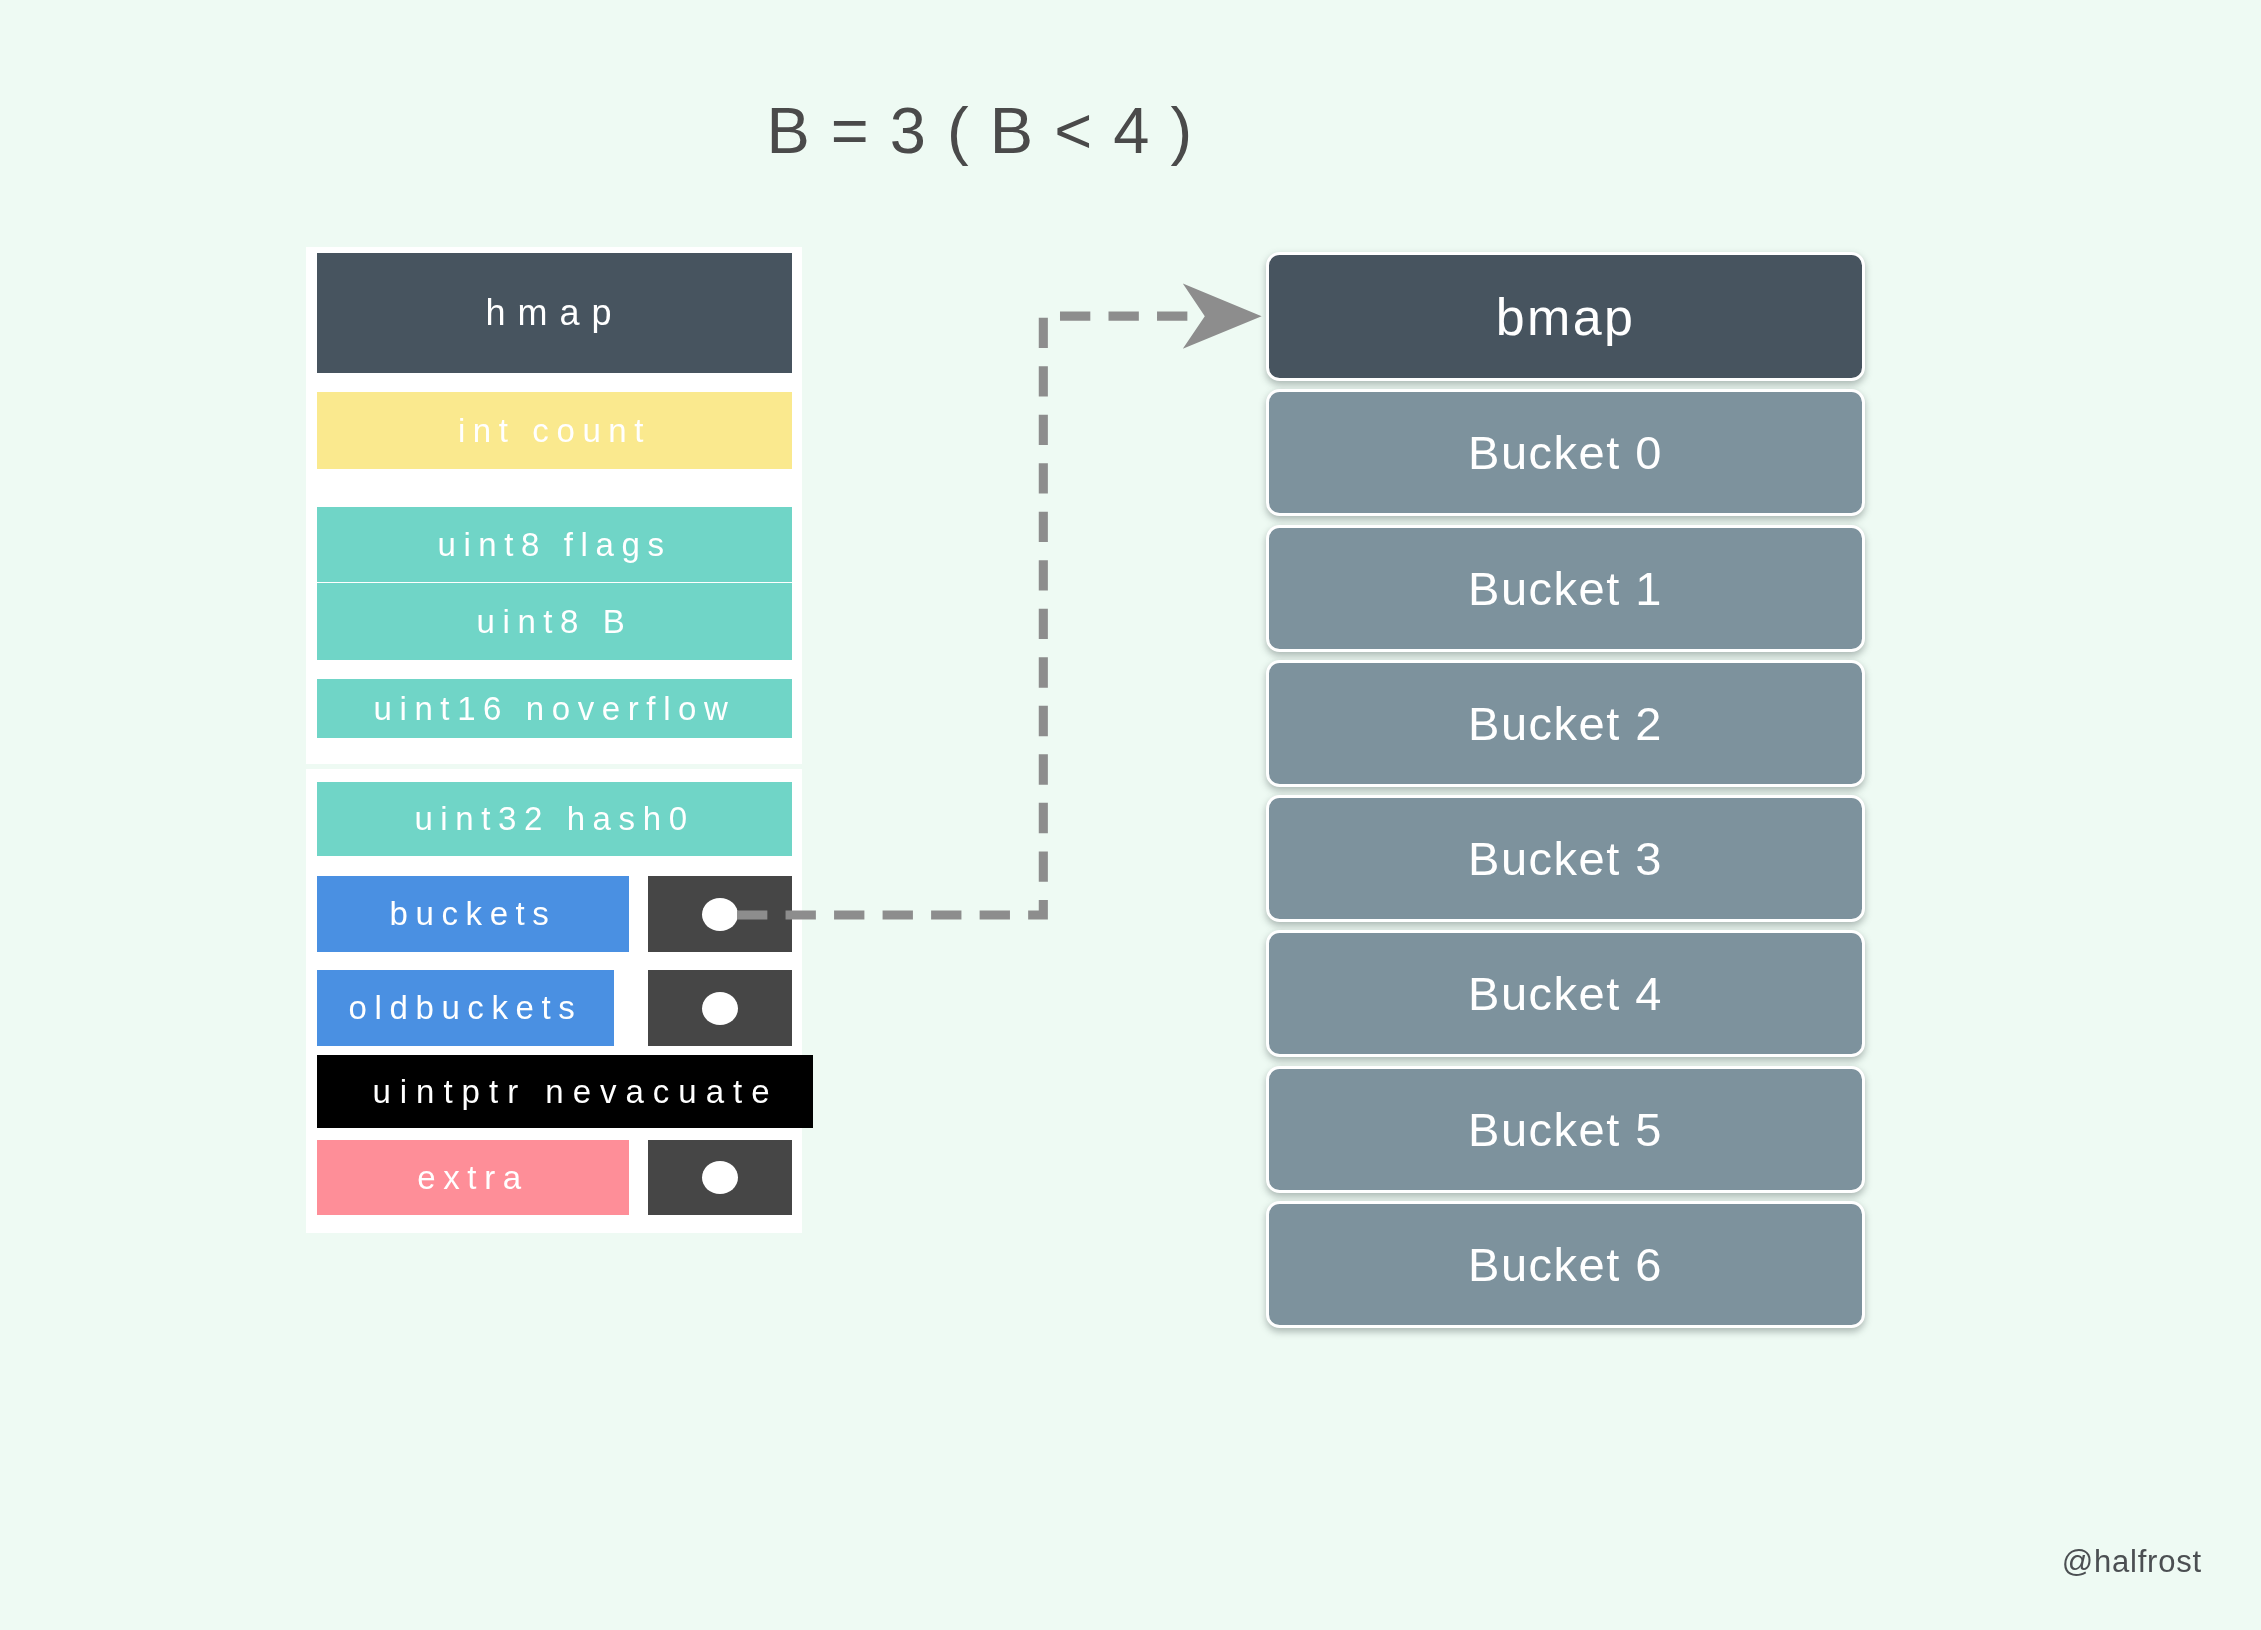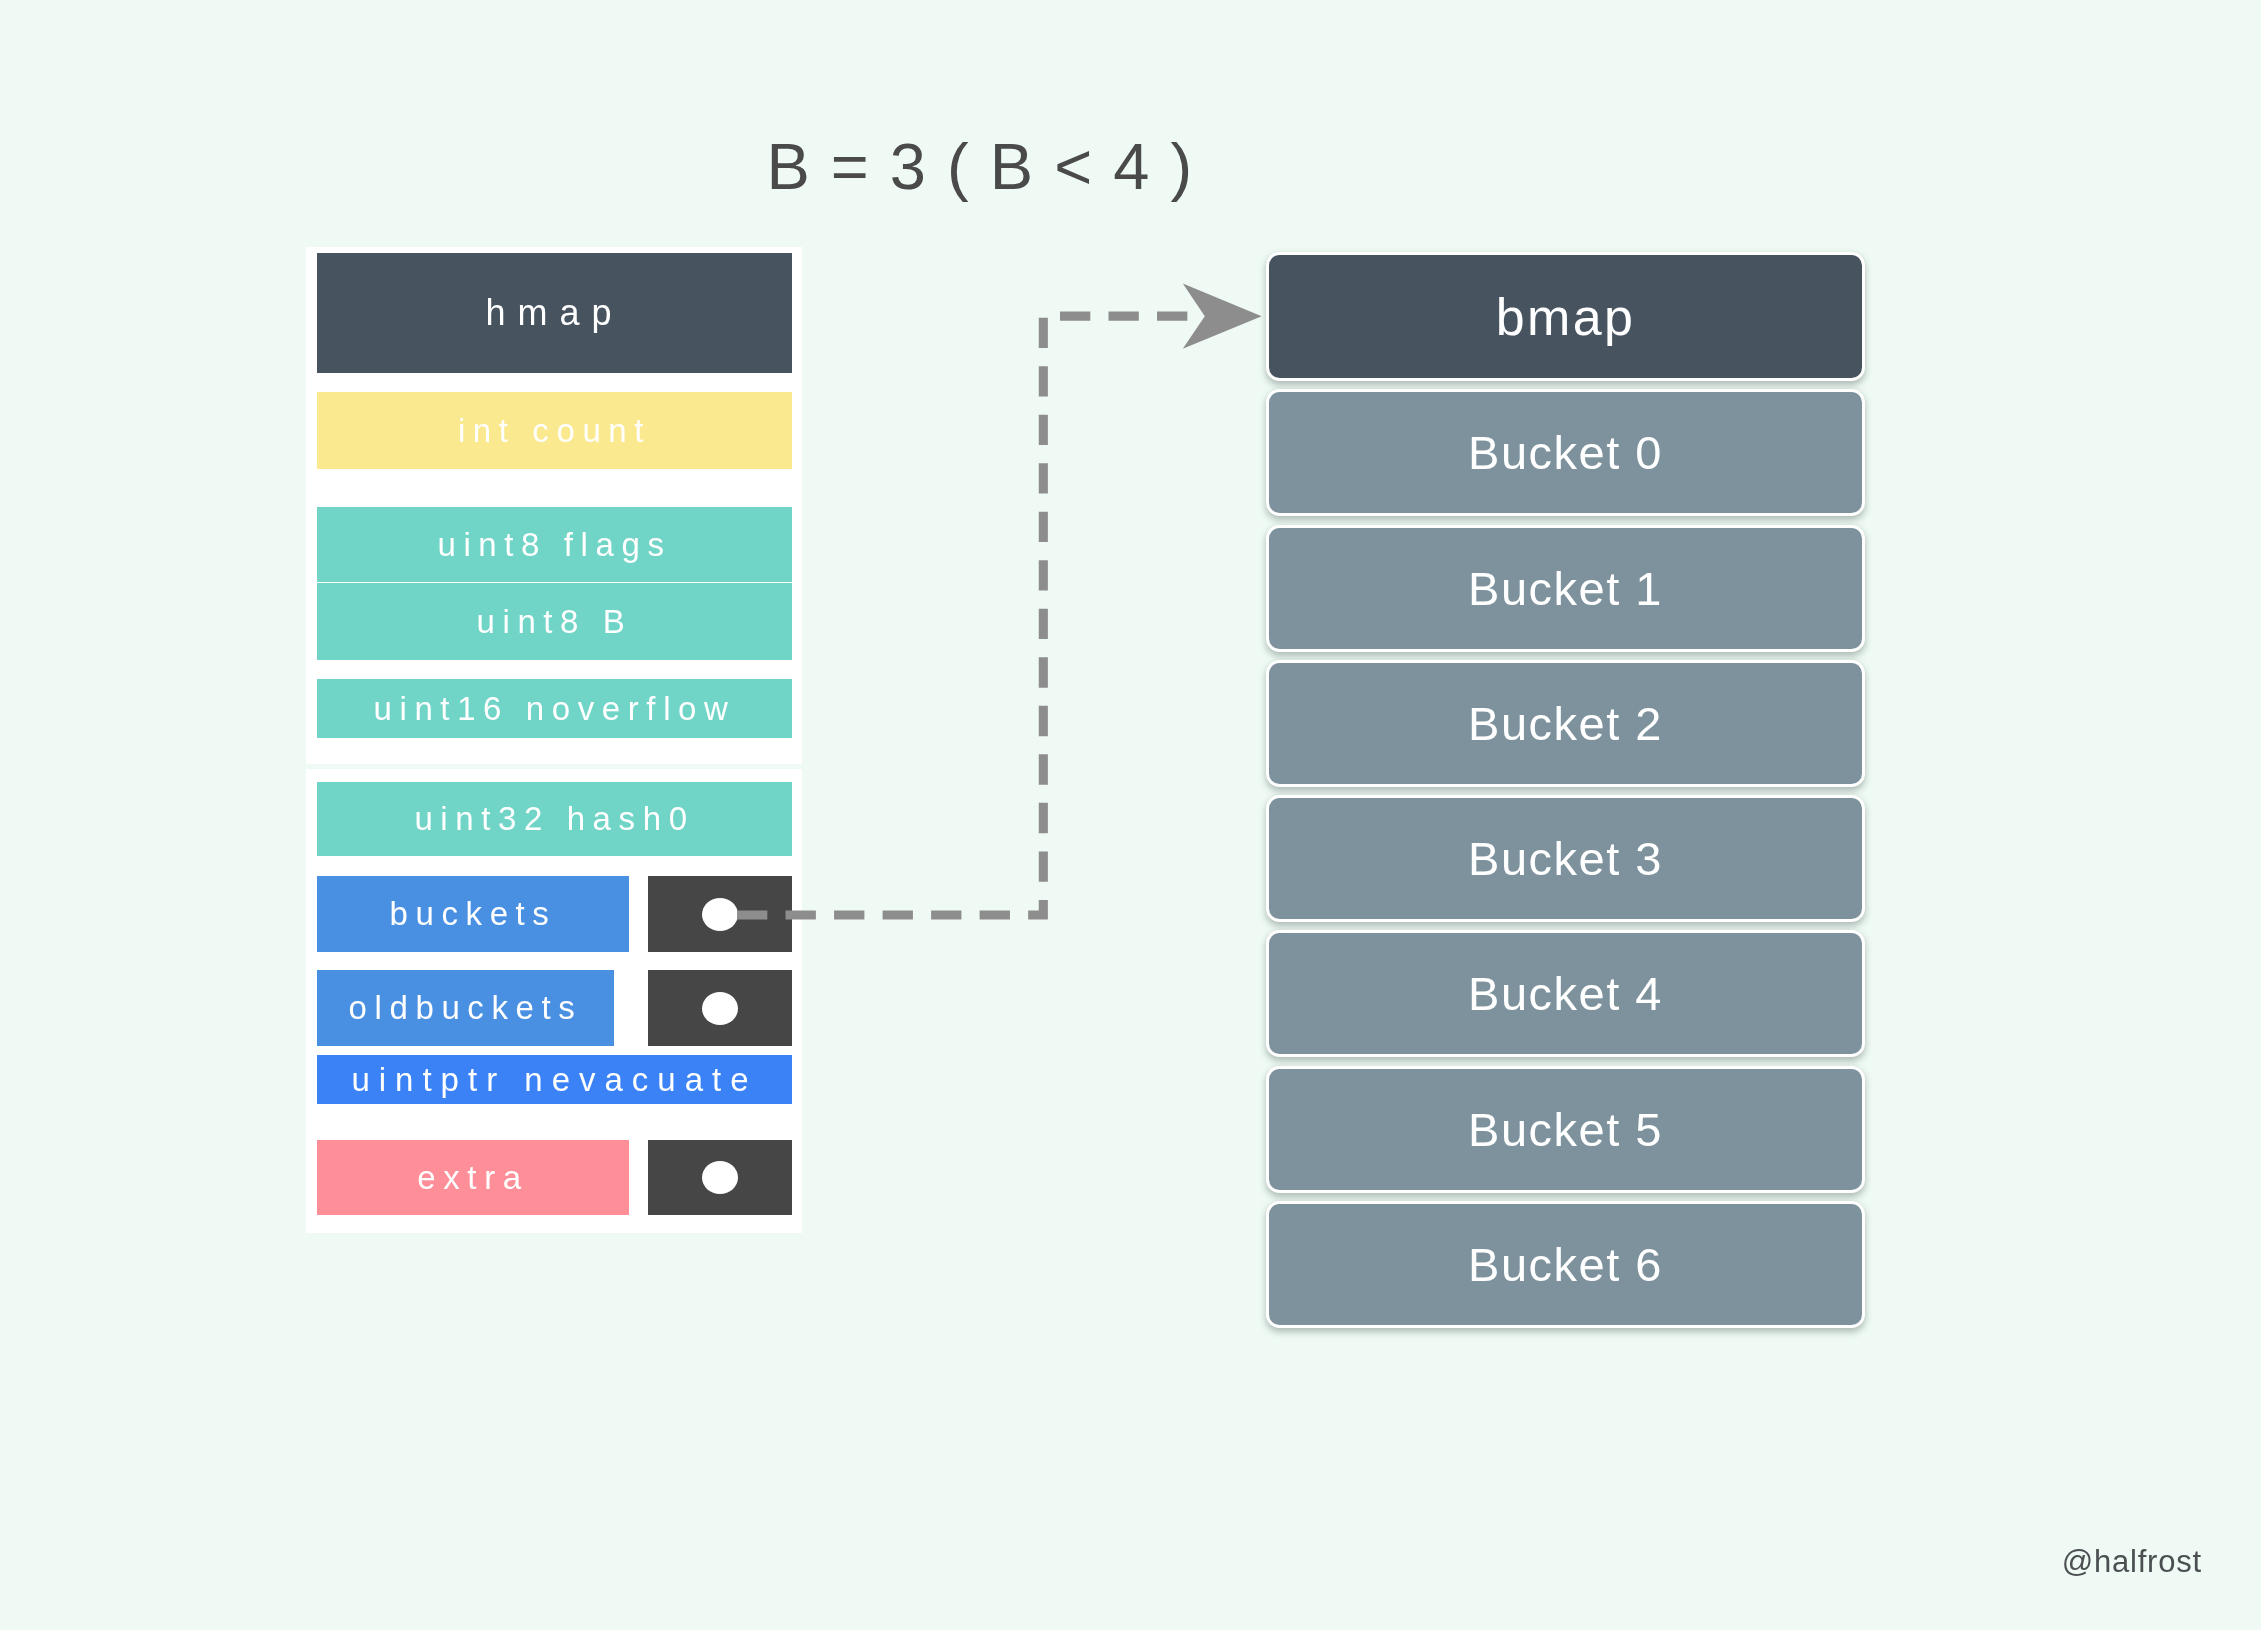--- a/index.html
+++ b/index.html
@@ -14,38 +14,38 @@
     position:absolute;
     display:flex;align-items:center;justify-content:center;
     color:#ffffff;
     font-size:33px;letter-spacing:7.6px;
     white-space:nowrap;
   }
   
   .title{
     position:absolute;left:0;top:93px;width:1960px;
     text-align:center;
-    font-size:65px;color:#4a4a4a;letter-spacing:1.5px;margin-top:36px;
+    font-size:65px;color:#4a4a4a;letter-spacing:1.5px;
   }
   
   .card{position:absolute;background:#ffffff;}
   #card1{left:306px;top:247px;width:496px;height:517px;}
   #card2{left:306px;top:769px;width:496px;height:464px;}
   
   .r0{left:317px;top:253px;width:475px;height:120px;background:#47545f;font-size:36px;letter-spacing:12px;}
   .r1{left:317px;top:392px;width:475px;height:77px;background:#fae98e;}
   .r2{left:317px;top:507px;width:475px;height:75px;background:#70d5c7;}
   .r3{left:317px;top:583px;width:475px;height:77px;background:#70d5c7;}
   .r4{left:317px;top:679px;width:475px;height:59px;background:#70d5c7;}
   .r5{left:317px;top:782px;width:475px;height:74px;background:#70d5c7;}
   .r6a{left:317px;top:876px;width:312px;height:76px;background:#4a90e2;}
   .r6b{left:648px;top:876px;width:144px;height:76px;background:#464646;}
   .r7a{left:317px;top:970px;width:297px;height:76px;background:#4a90e2;}
   .r7b{left:648px;top:970px;width:144px;height:76px;background:#464646;}
-  .r8{left:317px;top:1055px;width:475px;height:49px;background:#3b82f6;letter-spacing:9px;}
+  .r8{left:317px;top:1055px;width:475px;height:73px;background:#000000;letter-spacing:9px;padding-left:21px;}
   .r9a{left:317px;top:1140px;width:312px;height:75px;background:#fe8e98;}
   .r9b{left:648px;top:1140px;width:144px;height:75px;background:#464646;}
   .dot{width:36px;height:33px;background:#ffffff;border-radius:50%;}
   
   #bmap-col{
     position:absolute;left:1266px;top:252px;width:599px;
     display:flex;flex-direction:column;gap:8.3px;
   }
   .bbox{
     height:127px;flex:0 0 auto;

